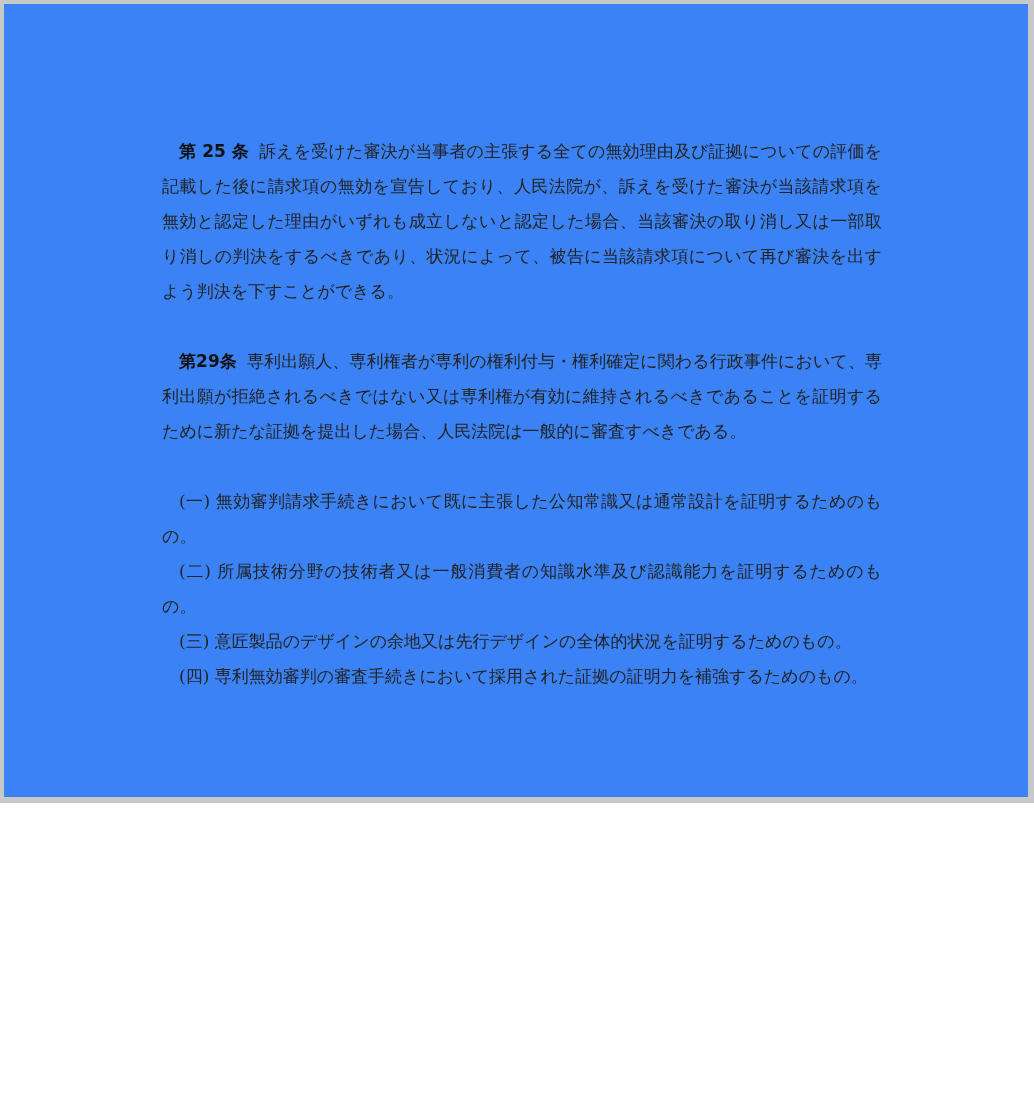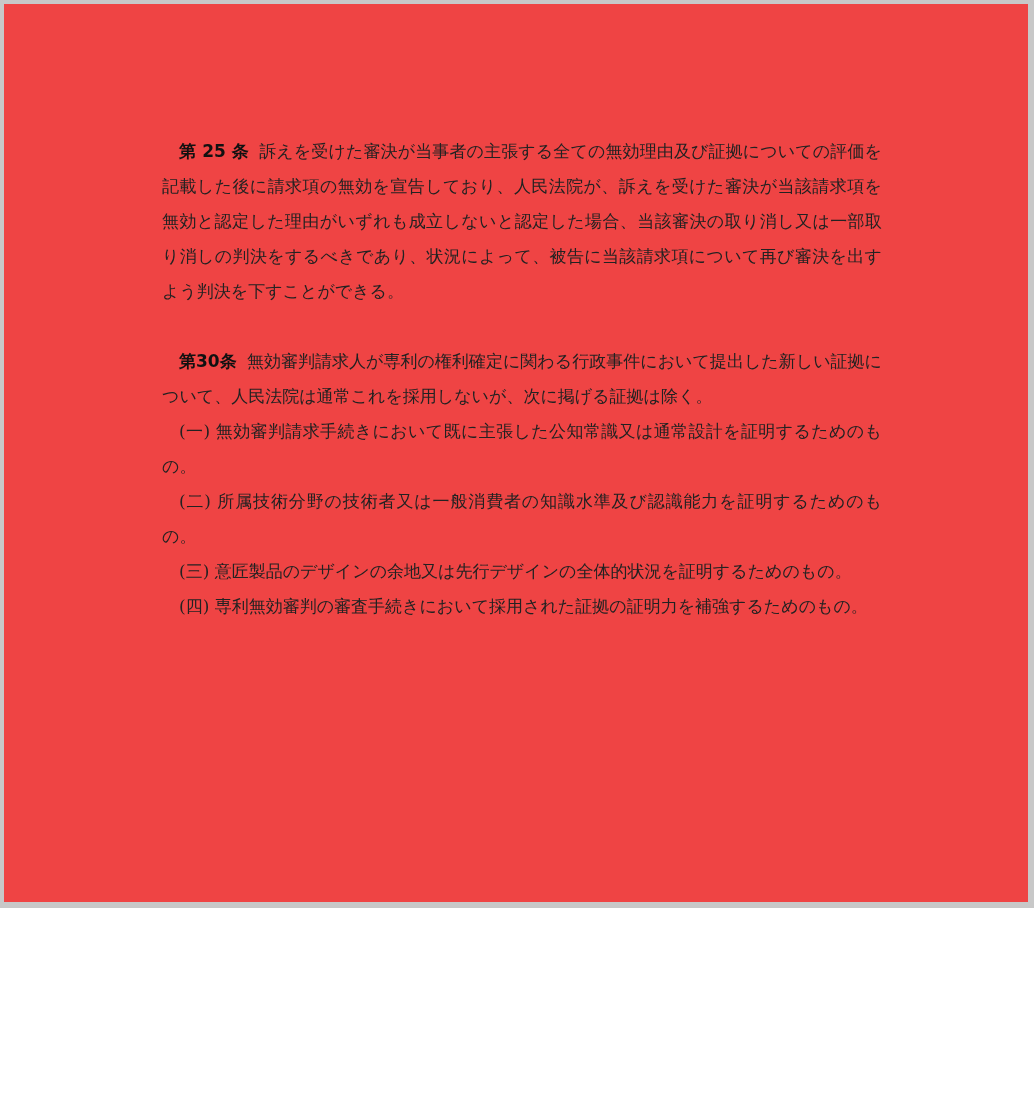--- a/index.html
+++ b/index.html
@@ -3,27 +3,27 @@
 <meta charset="utf-8">
 <style>
   html, body { margin: 0; padding: 0; }
   body {
     width: 1034px; height: 1099px; overflow: hidden;
     background: #ffffff;
     font-family: "DejaVu Serif", "Liberation Serif", serif;
   }
   .frame {
     position: absolute; left: 0; top: 0;
-    width: 1034px; height: 908px;
+    width: 1034px; height: 803px;
     box-sizing: border-box;
     border-top: 4px solid #c8c8c8;
     border-left: 4px solid #c8c8c8;
     border-right: 6px solid #c8c8c8;
     border-bottom: 6px solid #c8c8c8;
-    background: #ef4444;
+    background: #3b82f6;
   }
   .page {
     position: absolute;
     left: 158px; top: 130px;
     width: 720px;
     color: #222222;
     font-size: 17px;
     line-height: 35px;
   }
   .article { margin: 0 0 35px 0; }
@@ -40,23 +40,25 @@
 <body>
 
 <div class="frame">
   <div class="page">
 
     <div class="article">
       <p><span class="art-no">第 25 条</span><span>訴えを受けた審決が当事者の主張する全ての無効理由及び証拠についての評価を記載した後に請求項の無効を宣告しており、人民法院が、訴えを受けた審決が当該請求項を無効と認定した理由がいずれも成立しないと認定した場合、当該審決の取り消し又は一部取り消しの判決をするべきであり、状況によって、被告に当該請求項について再び審決を出すよう判決を下すことができる。</span></p>
     </div>
 
 
+    <div class="article">
+      <p><span class="art-no">第29条</span><span>専利出願人、専利権者が専利の権利付与・権利確定に関わる行政事件において、専利出願が拒絶されるべきではない又は専利権が有効に維持されるべきであることを証明するために新たな証拠を提出した場合、人民法院は一般的に審査すべきである。</span></p>
+    </div>
 
     <div class="article">
-      <p><span class="art-no">第30条</span><span>無効審判請求人が専利の権利確定に関わる行政事件において提出した新しい証拠について、人民法院は通常これを採用しないが、次に掲げる証拠は除く。</span></p>
       <p class="item">(一) 無効審判請求手続きにおいて既に主張した公知常識又は通常設計を証明するためのもの。</p>
       <p class="item">(二) 所属技術分野の技術者又は一般消費者の知識水準及び認識能力を証明するためのもの。</p>
       <p class="item">(三) 意匠製品のデザインの余地又は先行デザインの全体的状況を証明するためのもの。</p>
       <p class="item">(四) 専利無効審判の審査手続きにおいて採用された証拠の証明力を補強するためのもの。</p>
     </div>
 
   </div>
 </div>
 
 </body></html>

